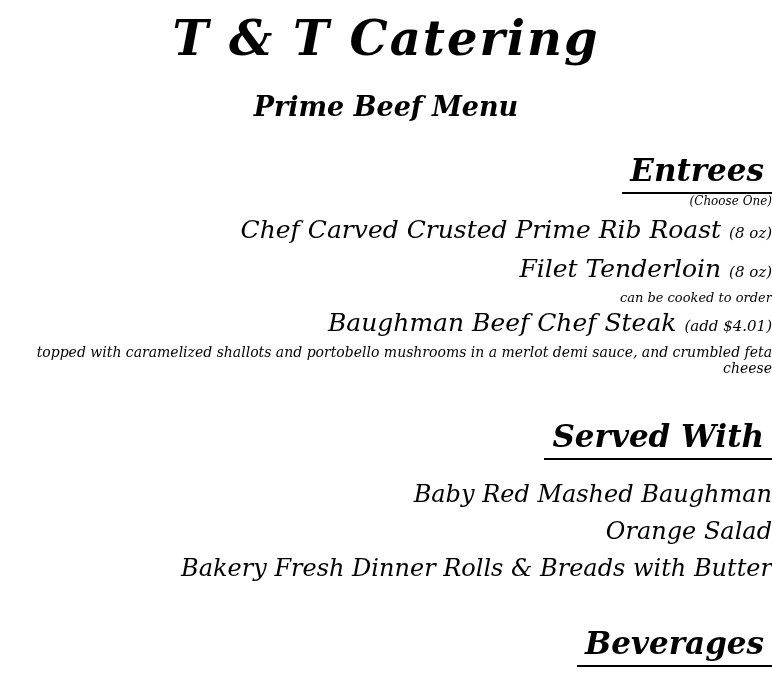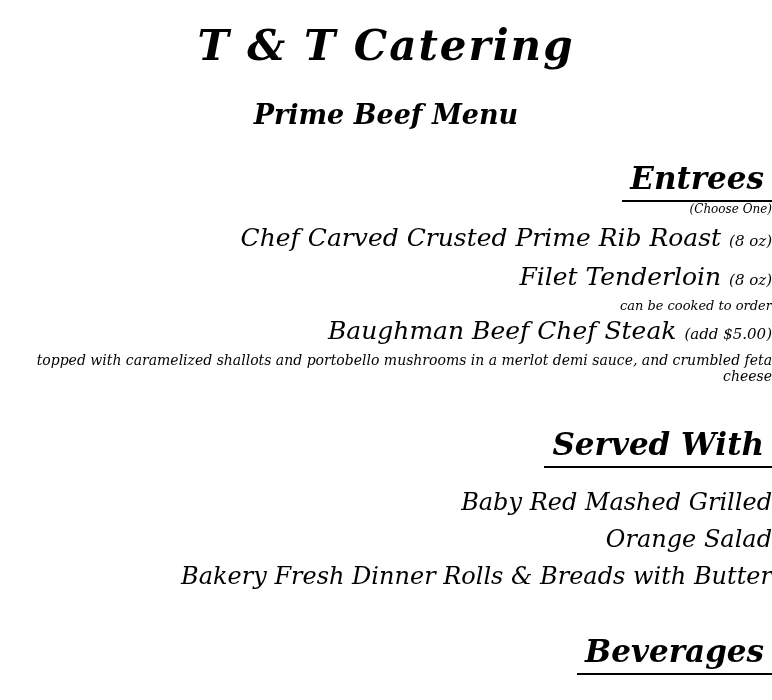--- a/index.html
+++ b/index.html
@@ -15,25 +15,25 @@
     background: #ffffff;
     color: #000000;
     text-align: center;
     font-family: "DejaVu Serif", serif;
     font-style: italic;
     overflow: hidden;
     box-sizing: border-box;
     padding-top: 8px;
   }
   .brand {
-    font-size: 42px;
+    font-size: 48px;
     font-weight: bold;
     letter-spacing: 2px;
     line-height: 52px;
-    margin: 12px 0 0 0;
+    margin: 4px 0 0 0;
   }
   .subtitle {
     font-size: 27px;
     font-weight: bold;
     line-height: 34px;
     margin: 26px 0 0 0;
   }
   .menu-section { margin: 0; text-align: right; }
   .section-entrees  { margin-top: 26px; }
   .section-sides    { margin-top: 40px; }
@@ -94,30 +94,30 @@
       <div class="item-line"><span class="item-name">Chef Carved Crusted Prime Rib Roast</span> <span class="item-suffix">(8 oz)</span></div>
 
     </div>
 
     <div class="menu-item">
       <div class="item-line"><span class="item-name">Filet Tenderloin</span> <span class="item-suffix">(8 oz)</span></div>
       <div class="item-desc">can be cooked to order</div>
     </div>
 
     <div class="menu-item menu-item-baughman">
-      <div class="item-line"><span class="item-name">Baughman Beef Chef Steak</span> <span class="item-suffix">(add $5.00)</span></div>
+      <div class="item-line"><span class="item-name">Baughman Beef Chef Steak</span> <span class="item-suffix">(add $4.01)</span></div>
       <div class="item-desc">topped with caramelized shallots and portobello mushrooms in a merlot demi sauce, and crumbled feta cheese</div>
     </div>
   </section>
 
   <section class="menu-section section-sides">
     <h3 class="section-heading"><span class="heading-text">Served With</span></h3>
 
     <div class="menu-item">
-      <div class="item-line"><span class="item-name">Baby Red Mashed Grilled</span></div>
+      <div class="item-line"><span class="item-name">Baby Red Mashed Baughman</span></div>
     </div>
 
 
     <div class="menu-item">
       <div class="item-line"><span class="item-name">Orange Salad</span></div>
     </div>
 
     <div class="menu-item">
       <div class="item-line"><span class="item-name">Bakery Fresh Dinner Rolls &amp; Breads with Butter</span></div>
     </div>

